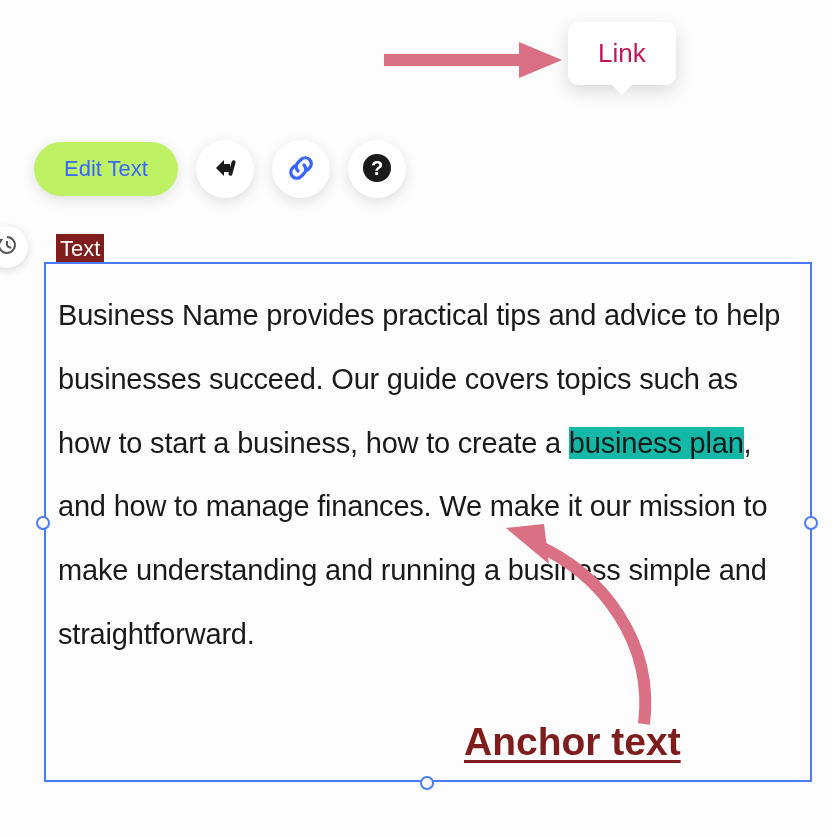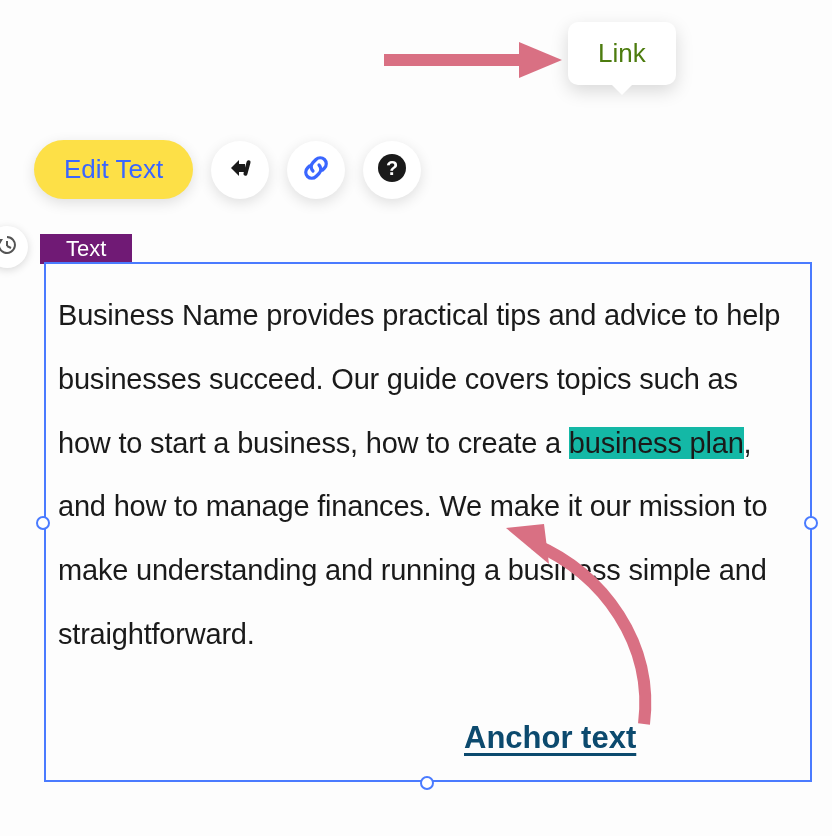--- a/index.html
+++ b/index.html
@@ -15,21 +15,21 @@
   
   .tooltip {
     position: absolute;
     top: 22px;
     left: 568px;
     background: #ffffff;
     border-radius: 10px;
     box-shadow: 0 6px 18px rgba(0,0,0,0.15);
     padding: 16px 30px;
     font-size: 26px;
-    color: #4d7c0f;
+    color: #be185d;
   }
   .tooltip::after {
     content: "";
     position: absolute;
     bottom: -10px;
     left: 50%;
     transform: translateX(-50%);
     border-left: 10px solid transparent;
     border-right: 10px solid transparent;
     border-top: 10px solid #ffffff;
@@ -45,25 +45,25 @@
   
   .toolbar {
     position: absolute;
     top: 140px;
     left: 34px;
     display: flex;
     align-items: center;
     gap: 18px;
   }
   .pill-btn {
-    background: #fde047;
+    background: #bef264;
     border-radius: 999px;
     box-shadow: 0 4px 14px rgba(0,0,0,0.12);
     padding: 14px 30px;
-    font-size: 26px;
+    font-size: 22px;
     color: #3a3f4a;
     border: none;
     cursor: pointer;
   }
   .pill-btn.primary { color: #3a66ff; }
   .circle-btn {
     width: 58px;
     height: 58px;
     background: #ffffff;
     border-radius: 50%;
@@ -87,25 +87,25 @@
     box-shadow: 0 2px 8px rgba(0,0,0,0.15);
     display: flex;
     align-items: center;
     justify-content: center;
   }
 
   
   .element-label {
     position: absolute;
     top: 234px;
-    left: 40px;
-    background: #701a75;
+    left: 56px;
+    background: #7f1d1d;
     color: #ffffff;
     font-size: 22px;
-    padding: 2px 26px;
+    padding: 2px 4px;
   }
 
   
   .text-box {
     position: absolute;
     top: 262px;
     left: 44px;
     width: 768px;
     height: 520px;
     border: 2px solid #4a7bff;
@@ -131,23 +131,23 @@
   }
   .handle.left { top: 516px; left: 36px; }
   .handle.right { top: 516px; left: 804px; }
   .handle.bottom { top: 776px; left: 420px; }
 
   
   .annotation {
     position: absolute;
     top: 720px;
     left: 464px;
-    font-size: 31px;
+    font-size: 39px;
     font-weight: 800;
-    color: #0c4a6e;
+    color: #7f1d1d;
     text-decoration: underline;
     text-underline-offset: 5px;
   }
 
   
   .curved-arrow {
     position: absolute;
     top: 524px;
     left: 494px;
     pointer-events: none;

